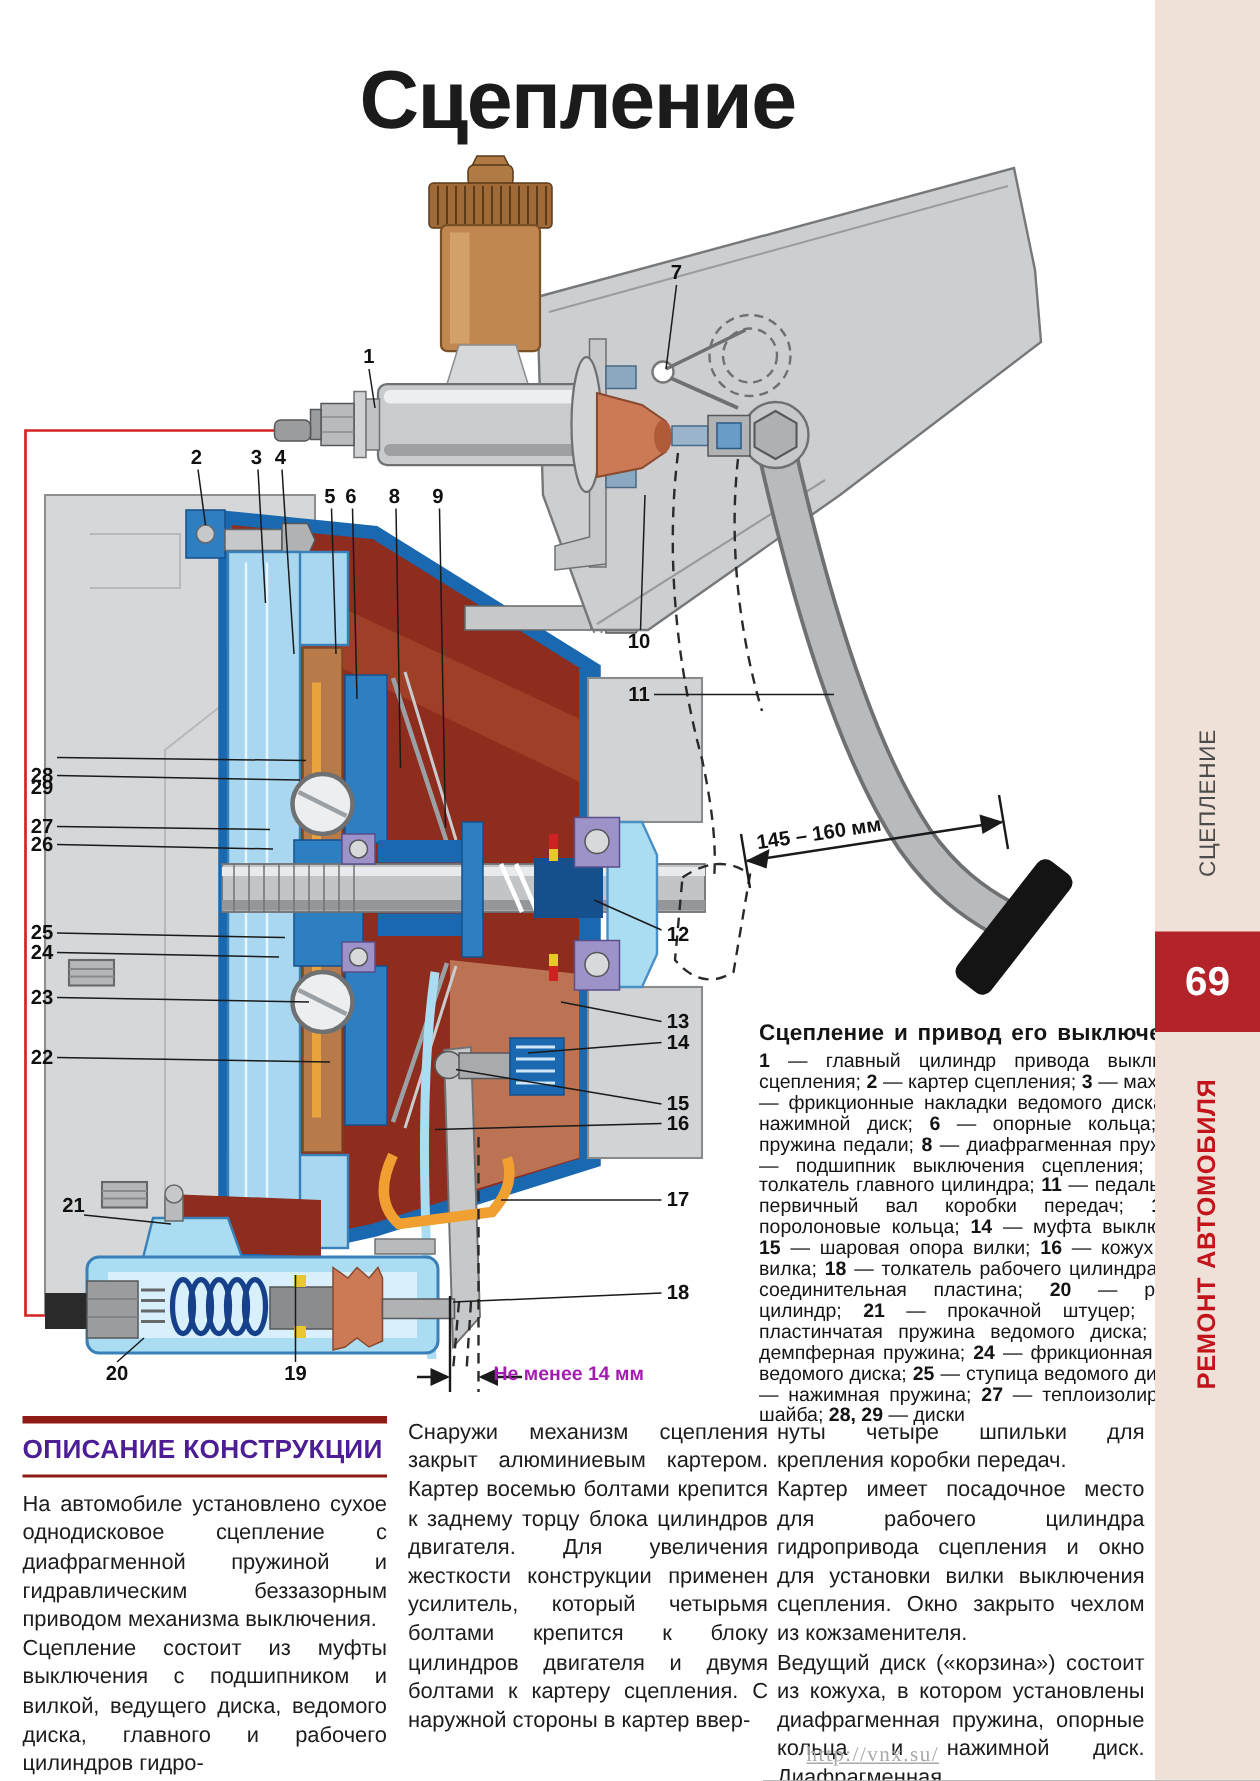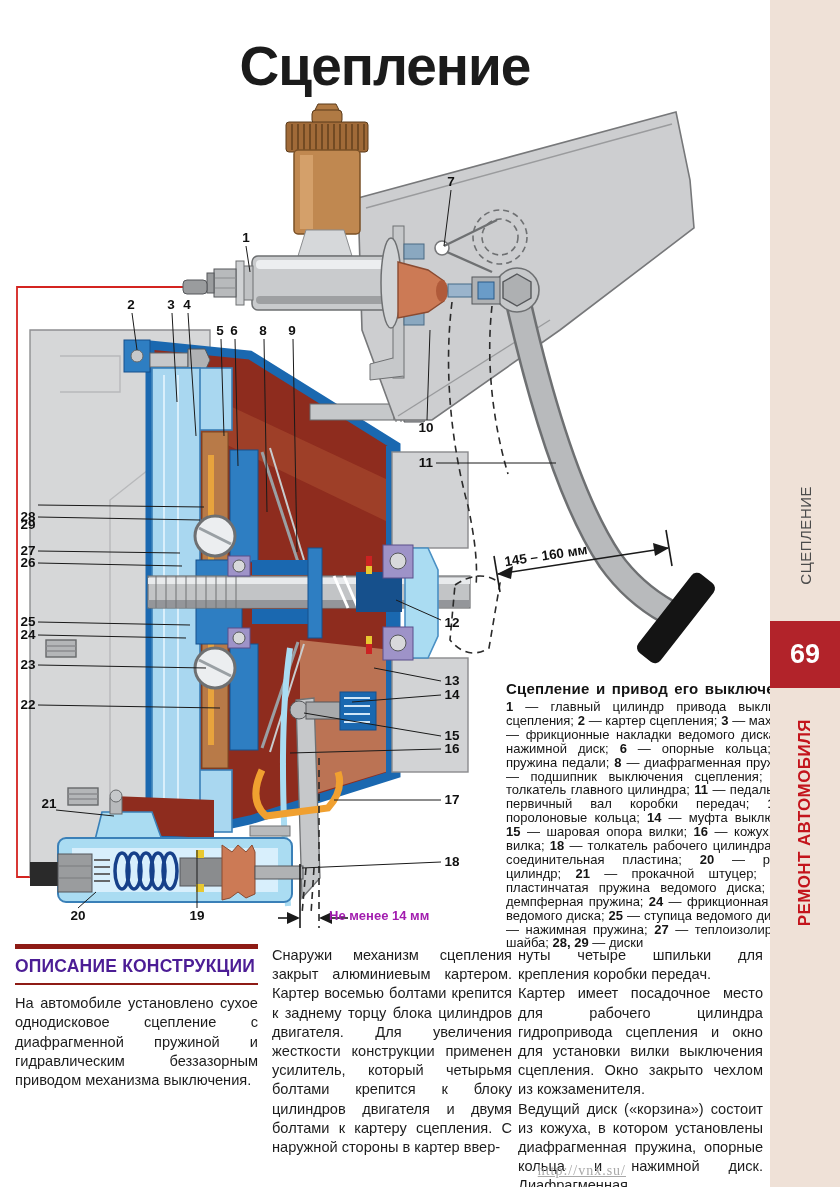--- a/index.html
+++ b/index.html
@@ -347,20 +347,21 @@
   <div class="caption">
     <h3>Сцепление и привод его выключения:</h3>
     <div class="cap-list"><b>1</b> — главный цилиндр привода выключения сцепления; <b>2</b> — картер сцепления; <b>3</b> — маховик; <b>4</b> — фрикционные накладки ведомого диска; <b>5</b> — нажимной диск; <b>6</b> — опорные кольца; <b>7</b> — пружина педали; <b>8</b> — диафрагменная пружина; <b>9</b> — подшипник выключения сцепления; <b>10</b> — толкатель главного цилиндра; <b>11</b> — педаль; <b>12</b> — первичный вал коробки передач; <b>13</b> — поролоновые кольца; <b>14</b> — муфта выключения; <b>15</b> — шаровая опора вилки; <b>16</b> — кожух; <b>17</b> — вилка; <b>18</b> — толкатель рабочего цилиндра; <b>19</b> — соединительная пластина; <b>20</b> — рабочий цилиндр; <b>21</b> — прокачной штуцер; <b>22</b> — пластинчатая пружина ведомого диска; <b>23</b> — демпферная пружина; <b>24</b> — фрикционная шайба ведомого диска; <b>25</b> — ступица ведомого диска; <b>26</b> — нажимная пружина; <b>27</b> — теплоизолирующая шайба; <b>28, 29</b> — диски</div>
   </div>
 
   <div class="article-col" id="col1">
     <div class="art-bar"></div>
     <h2 class="art-head">ОПИСАНИЕ КОНСТРУКЦИИ</h2>
     <div>
         <p>На автомобиле установлено сухое однодисковое сцепление с диафрагменной пружиной и гидравлическим беззазорным приводом механизма выключения.</p>
+        <p>Сцепление состоит из муфты выключения с подшипником и вилкой, ведущего диска, ведомого диска, главного и рабочего цилиндров гидро-</p>
       </div>
   </div>
   <div class="article-col" id="col2">
     <div>
         <p>Снаружи механизм сцепления закрыт алюминиевым картером. Картер восемью болтами крепится к заднему торцу блока цилиндров двигателя. Для увеличения жесткости конструкции применен усилитель, который четырьмя болтами крепится к блоку цилиндров двигателя и двумя болтами к картеру сцепления. С наружной стороны в картер ввер-</p>
       </div>
   </div>
   <div class="article-col" id="col3">
     <div>
         <p>нуты четыре шпильки для крепления коробки передач.</p>

